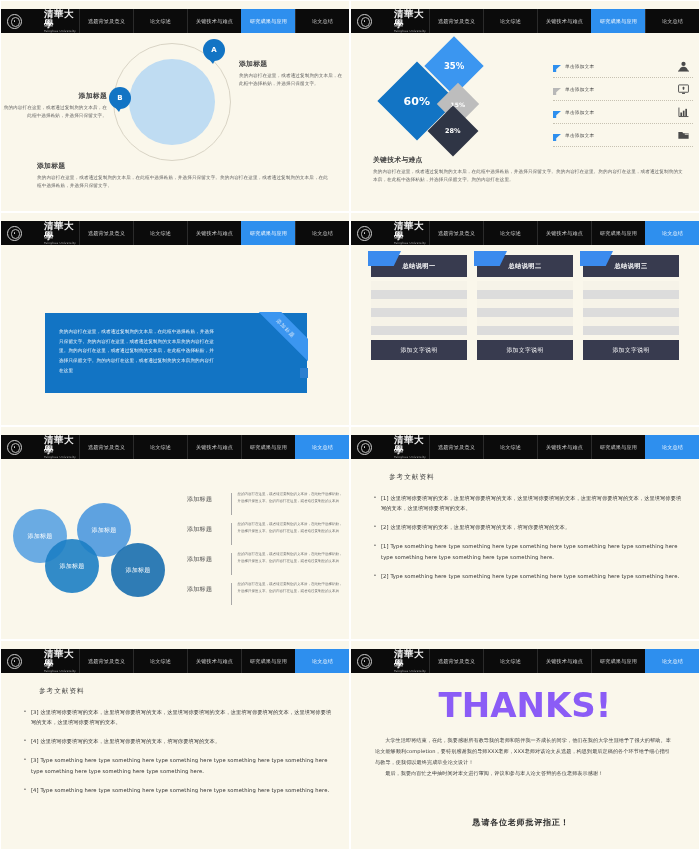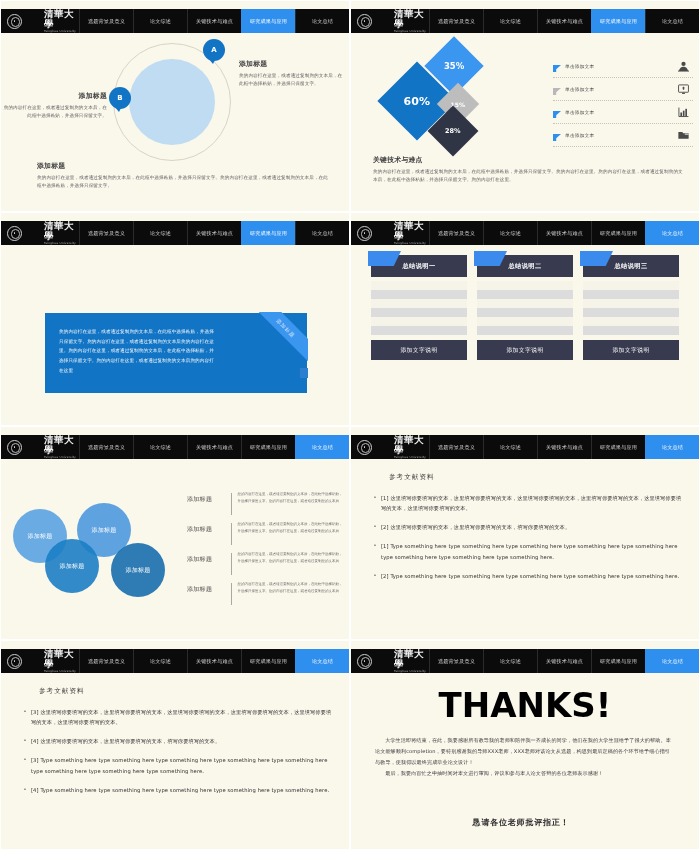--- a/index.html
+++ b/index.html
@@ -204,21 +204,21 @@
     font-size: 6.6px; color: #3f3f3f; letter-spacing: 1px;
   }
   .ref-list { position: absolute; left: 18px; right: 14px; top: 34px; }
   .ref-item { display: flex; margin-bottom: 9px; }
   .ref-dot { width: 12px; flex: none; font-size: 5px; color: #444; padding-top: 1px; text-align: center; }
   .ref-body { flex: 1; font-size: 5.2px; color: #2f2f2f; line-height: 1.95; letter-spacing: .1px; }
 
   
   .thx {
     position: absolute; left: 0; right: 0; top: 12px; text-align: center;
-    font-size: 34px; font-weight: 700; color: #000000;
+    font-size: 34px; font-weight: 700; color: #8b5cf6;
     letter-spacing: 0px;
     font-family: "DejaVu Sans", "Liberation Sans", sans-serif;
   }
   .thx-body {
     position: absolute; left: 24px; right: 24px; top: 62px;
     font-size: 5.1px; color: #3b3b3b; line-height: 2.15; letter-spacing: .1px;
   }
   .thx-body p { text-indent: 2em; }
   .thx-final {
     position: absolute; left: 0; right: 8px; top: 144px; text-align: center;

